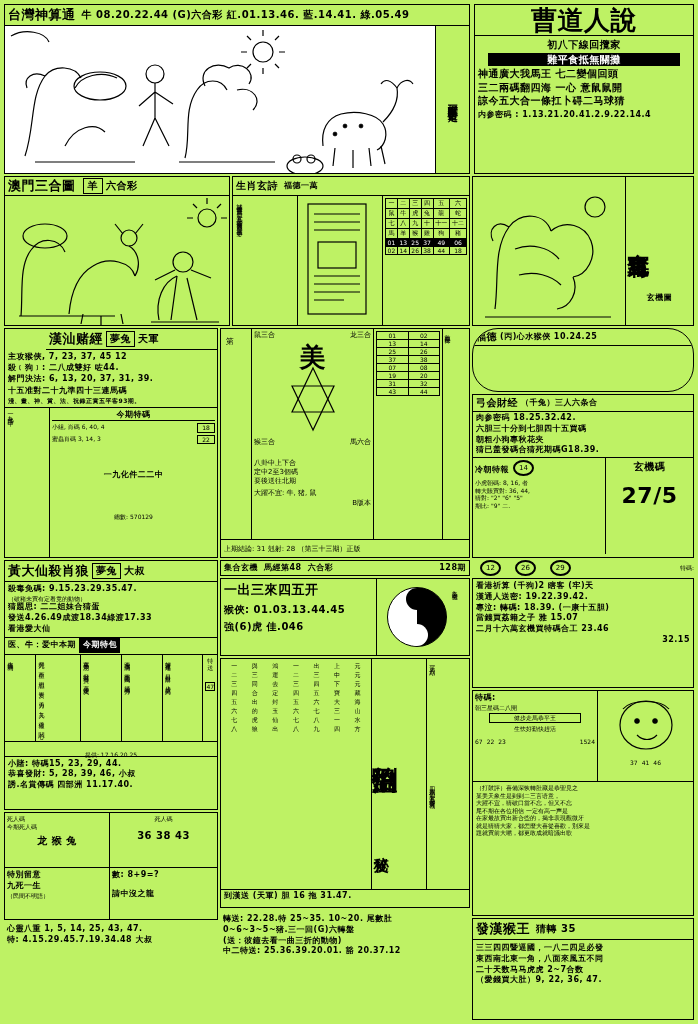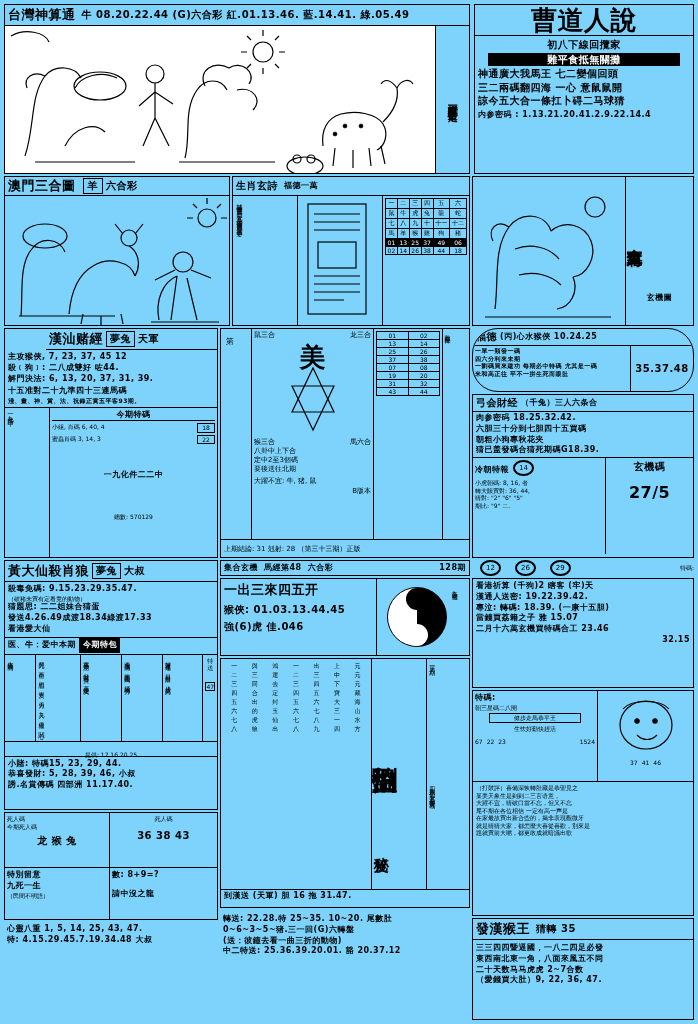--- a/index.html
+++ b/index.html
@@ -1,30 +1,30 @@
 <!DOCTYPE html>
 <html><head>
 <meta charset="utf-8">
 <style>
   html,body{margin:0;padding:0;background:#ffffff;}
   body{width:698px;height:1024px;font-family:"DejaVu Sans","Liberation Sans",sans-serif;color:#000;overflow:hidden;}
-  .page{position:relative;width:698px;height:1024px;background:#7dd3fc;}
+  .page{position:relative;width:698px;height:1024px;background:#bef264;}
   .blk{position:absolute;box-sizing:border-box;overflow:hidden;}
   .bd{border:1.5px solid #000;}
   .bd-t{border-top:1.5px solid #000;}
   .bd-b{border-bottom:1.5px solid #000;}
   .bd-l{border-left:1.5px solid #000;}
   .bd-r{border-right:1.5px solid #000;}
   .hand{font-family:"DejaVu Sans","Liberation Sans",sans-serif;font-weight:bold;letter-spacing:0.5px;}
   .tiny{font-size:6px;line-height:1.25;}
   .xs{font-size:7px;line-height:1.3;}
   .sm{font-size:8px;line-height:1.35;}
   .md{font-size:10px;line-height:1.35;}
   .lg{font-size:13px;line-height:1.3;}
-  .xxl{font-size:16px;line-height:1.1;}
+  .xxl{font-size:22px;line-height:1.1;}
   .ctr{text-align:center;}
   .inv{background:#000;color:#fff;}
   .pad{padding:2px 3px;}
   .row{display:flex;}
   .col{display:flex;flex-direction:column;}
   table{border-collapse:collapse;}
   td,th{border:1px solid #000;font-size:6px;padding:0 1px;text-align:center;font-weight:normal;}
   .nob td{border:none;}
   .stamp{border:2px solid #000;border-radius:50%;padding:2px 4px;font-size:7px;display:inline-block;}
   .dark{background:#000;color:#fff;padding:0 2px;}
@@ -227,31 +227,20 @@
       </div>
     </div>
   </div>
 
   <div class="blk bd" style="left:472px;top:328px;width:222px;height:64px;border-radius:26px;">
     <div class="row" style="height:16px;border-bottom:1.5px solid #000;align-items:center;">
       <span class="hand md pad">福德</span>
       <span class="hand sm">(丙)心水猴俠</span>
       <span class="hand sm pad">10.24.25</span>
     </div>
-    <div class="row" style="height:46px;">
-      <div style="flex:1;padding:1px 2px;">
-        <div class="tiny hand">一單一類發一碼</div>
-        <div class="tiny hand">四六分利來未期</div>
-        <div class="tiny hand">一劉碼買來建功 每期必中特碼 尤其是一碼</div>
-        <div class="tiny hand">米和高正往 平不一拼生死而眼肚</div>
-      </div>
-      <div class="bd-l ctr" style="width:62px;display:flex;align-items:center;justify-content:center;">
-        <span class="hand md">35.37.48</span>
-      </div>
-    </div>
   </div>
 
   <div class="blk bd" style="left:4px;top:328px;width:214px;height:230px;">
     <div class="row" style="height:20px;border-bottom:1.5px solid #000;align-items:center;margin-left:41px;">
       <span class="hand lg pad">漢汕赌經</span>
       <span class="hand md" style="border:1.5px solid #000;padding:0 3px;">夢兔</span>
       <span class="hand md pad">天軍</span>
     </div>
     <div style="padding:2px 3px;">
       <div class="hand sm">主攻猴俠, 7, 23, 37, 45   12</div>
@@ -296,21 +285,21 @@
         <div class="ctr" style="margin-top:-6px;">
           <svg width="70" height="70" viewBox="0 0 70 70">
             <polygon class="ink" points="35,4 56,48 14,48"></polygon>
             <polygon class="ink" points="35,66 14,22 56,22"></polygon>
           </svg>
         </div>
         <div class="row" style="justify-content:space-between;">
           <span class="xs">猴三合</span>
           <span class="xs">馬六合</span>
         </div>
-        <div class="xs" style="margin-top:0;">八卦中上下合</div>
+        <div class="xs" style="margin-top:12px;">八卦中上下合</div>
         <div class="xs">定中2至3個碼</div>
         <div class="xs">要後送往北期</div>
         <div class="xs" style="margin-top:3px;">大躍不宜: 牛, 猪, 鼠</div>
         <div class="xs" style="text-align:right;">B版本</div>
       </div>
       <div class="bd-l" style="width:64px;padding:2px;">
         <table style="width:100%;">
           <tbody>
               <tr>
                 <td>01</td>

